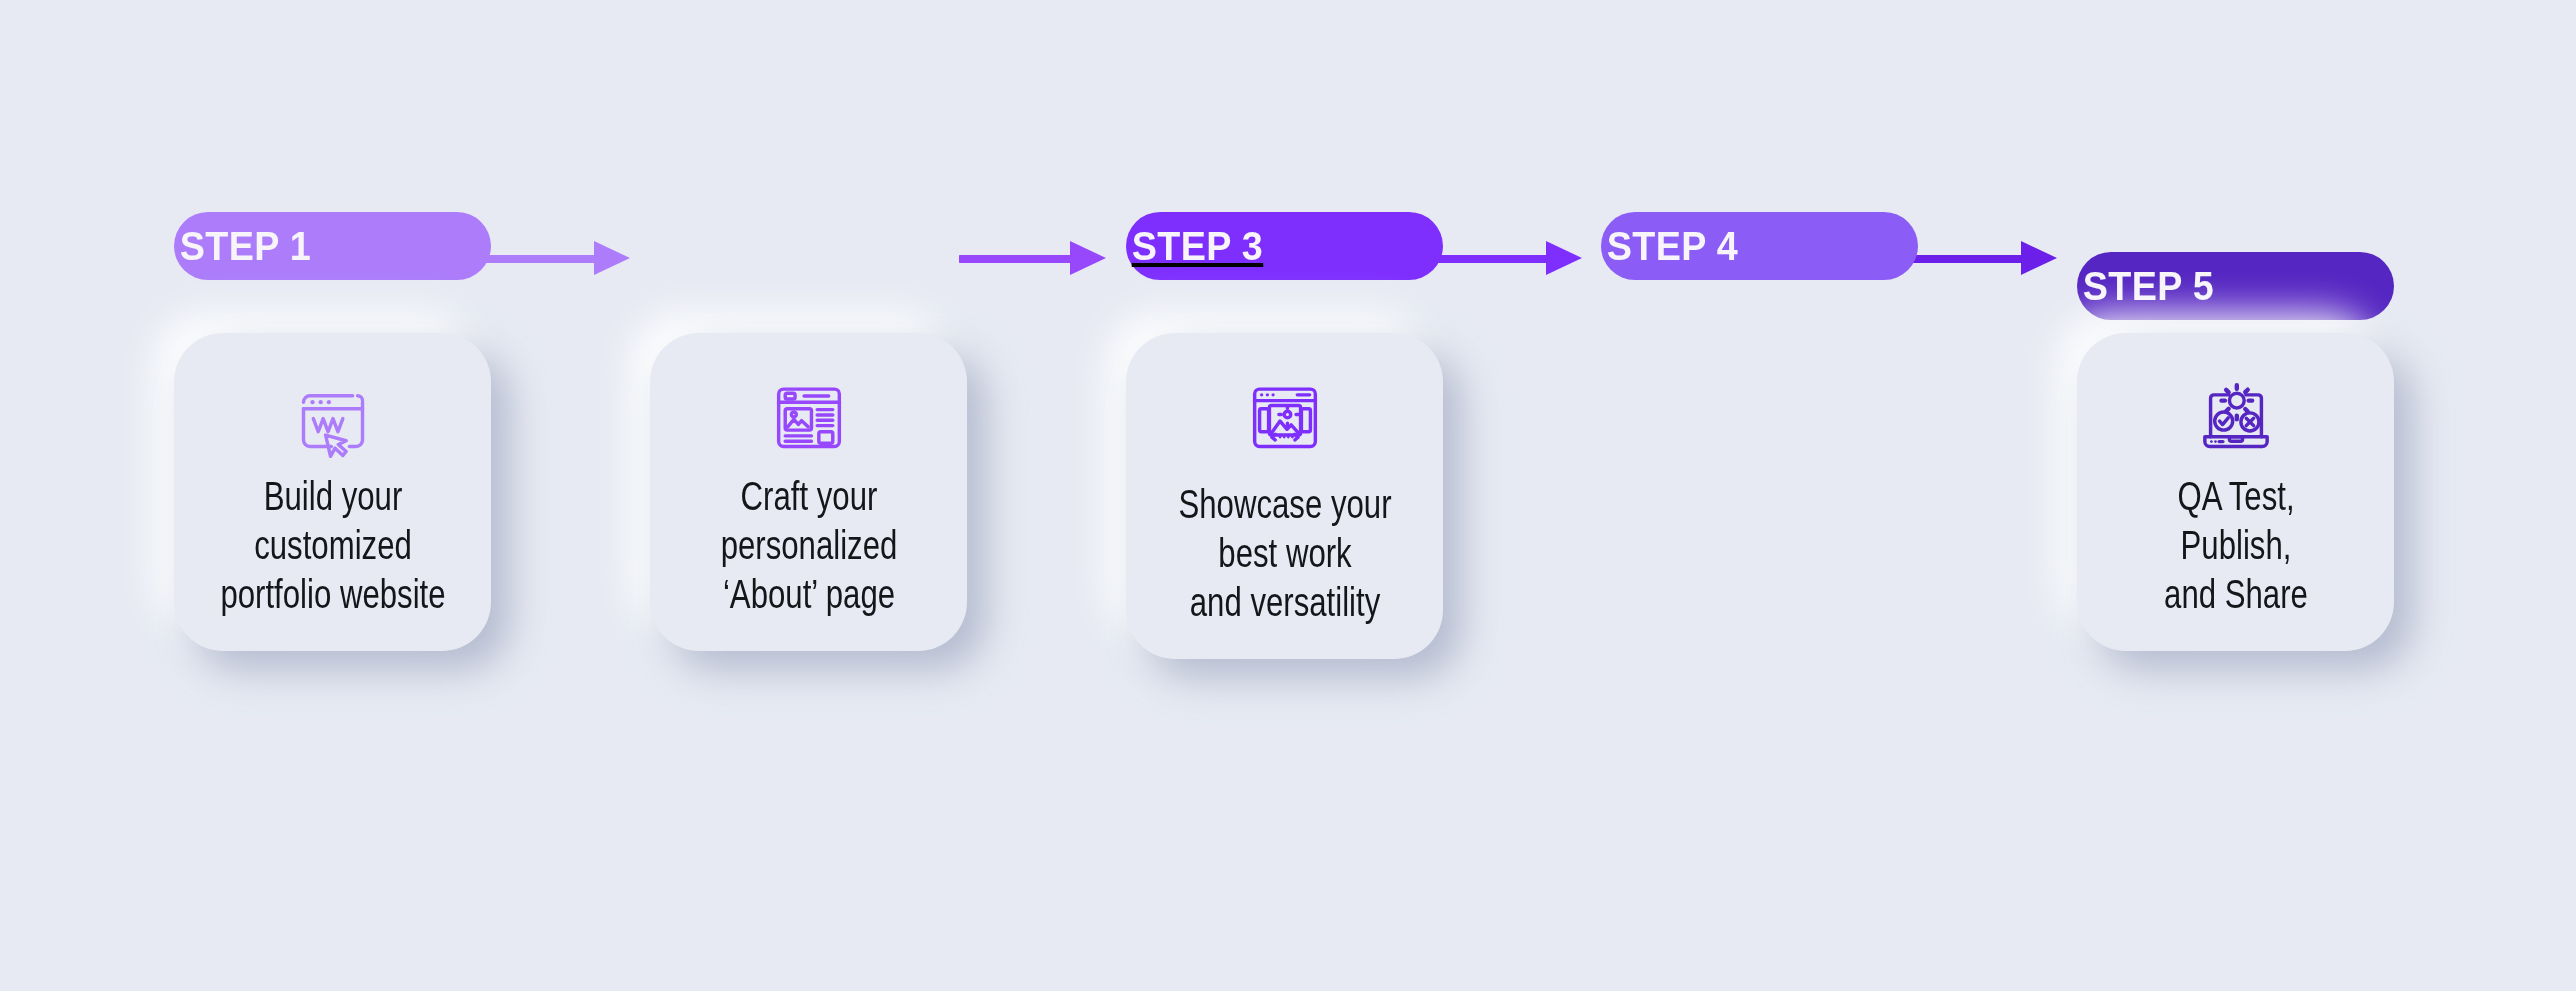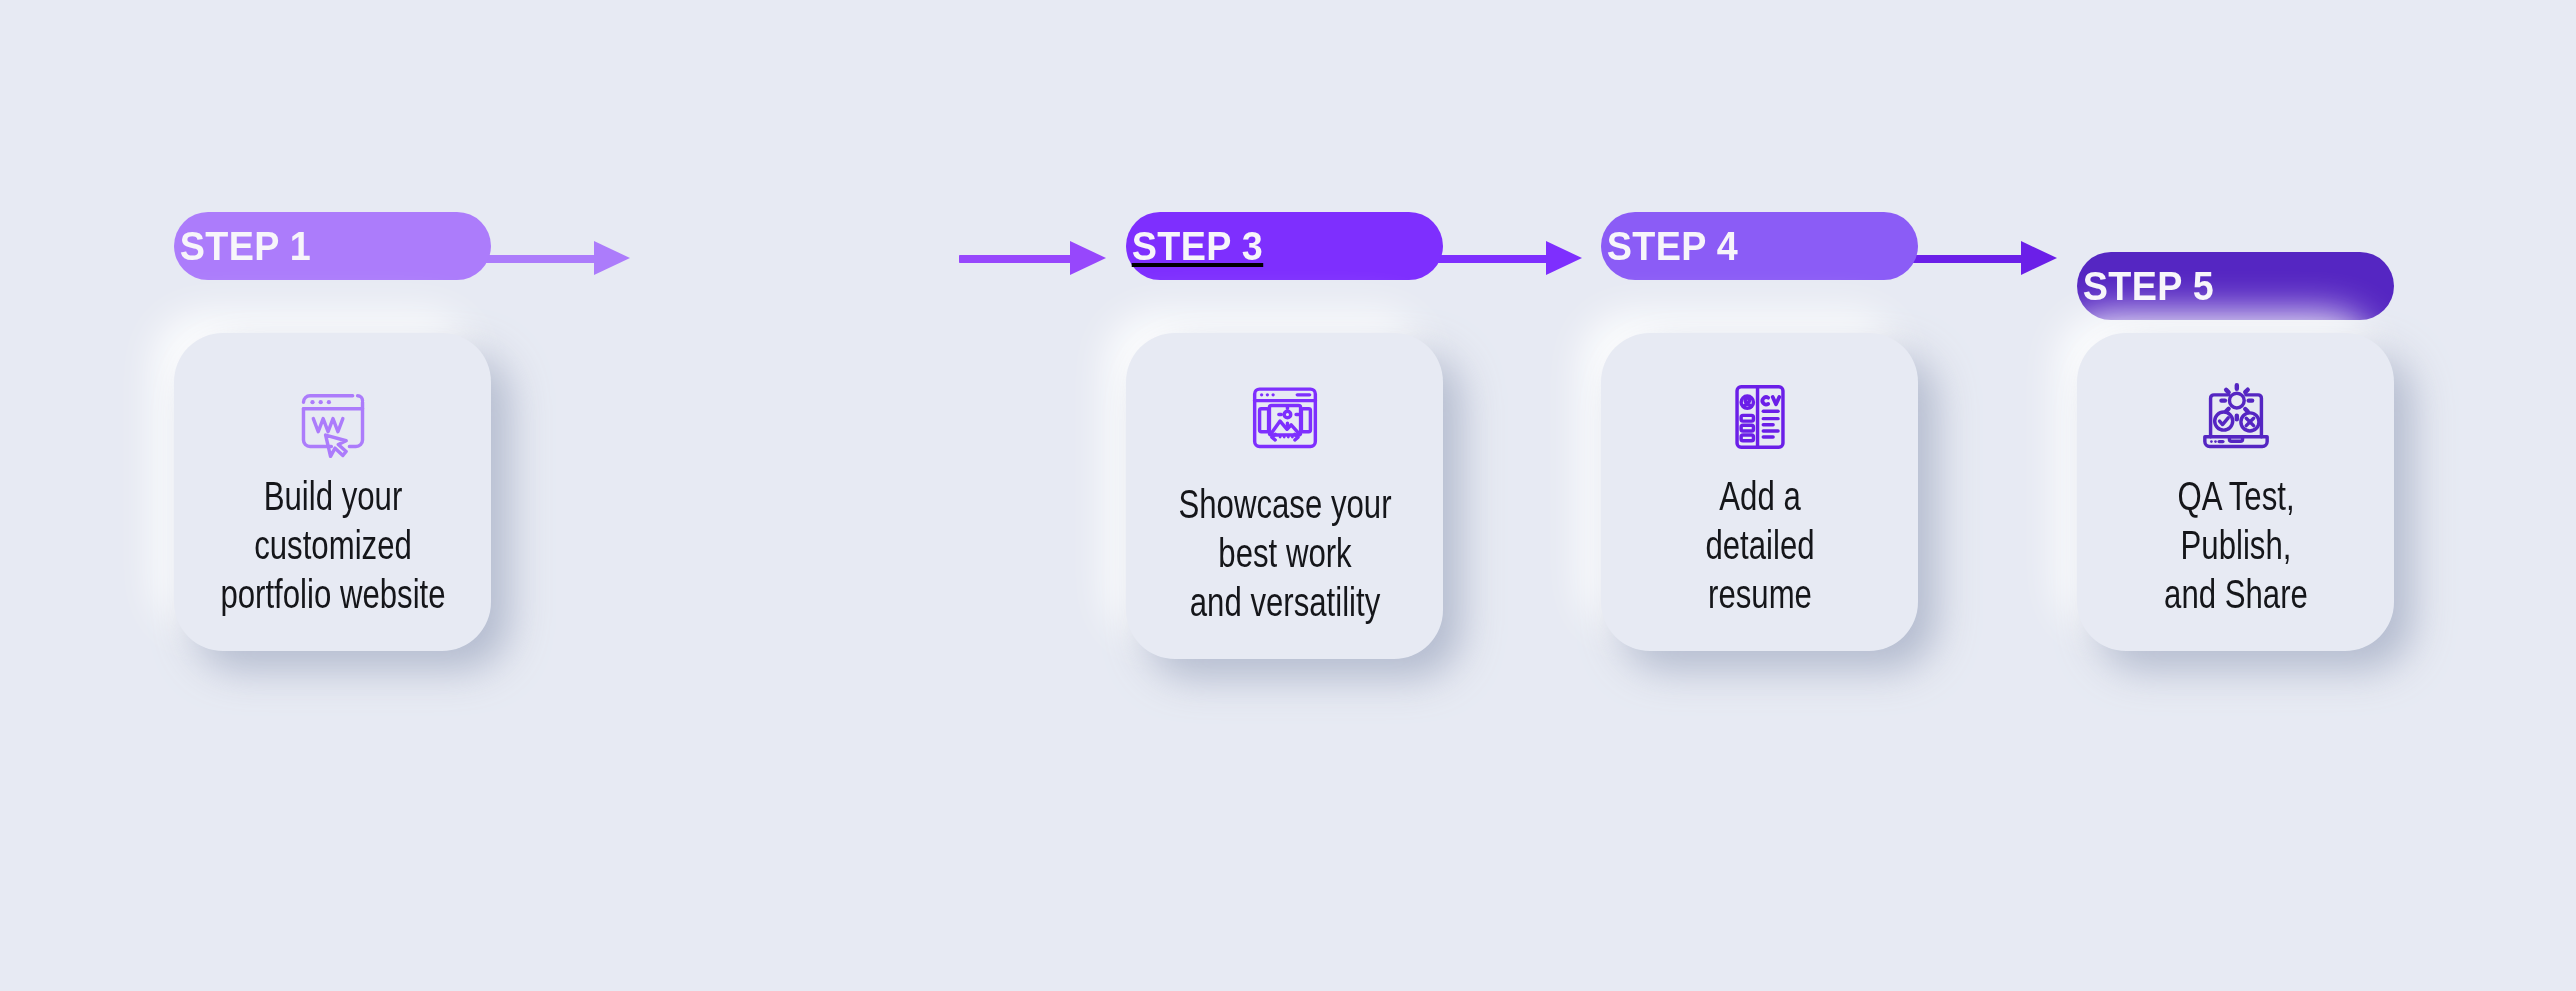--- a/index.html
+++ b/index.html
@@ -160,20 +160,37 @@
         <circle cx="35" cy="32" r="2.6" fill="#ac7cfb" stroke="none"></circle>
         <circle cx="45" cy="32" r="2.6" fill="#ac7cfb" stroke="none"></circle>
         <path d="M26 52l6 16 6-16 6 16 6-16 6 16 6-16"></path>
         <path d="M41 72l6 26 5.5-10 9.5 9 4-5-9.5-8.5 9.5-4.5z"></path>
       </svg>
       <div class="card-text">Build your
 customized
 portfolio website</div>
     </div>
 
+    <div class="card" style="left:650px;">
+      <svg class="card-icon" viewBox="0 0 100 100" fill="none" stroke="#9747fc" stroke-width="4.2" stroke-linecap="round" stroke-linejoin="round">
+        <rect x="13" y="16" width="74" height="70" rx="6"></rect>
+        <path d="M13 32h74"></path>
+        <rect x="21" y="21" width="12" height="7" rx="2.2"></rect>
+        <path d="M44 24.5h30"></path>
+        <rect x="21" y="40" width="32" height="26" rx="2.5"></rect>
+        <circle cx="31.5" cy="47" r="3"></circle>
+        <path d="M24 62l7.5-9 5.5 6 4-4.5 8 7.5"></path>
+        <path d="M60 41h19M60 47.5h19M60 54h19M60 60.5h19"></path>
+        <path d="M21 73h32M21 79.5h32"></path>
+        <rect x="62" y="68" width="17" height="14" rx="2.4"></rect>
+      </svg>
+      <div class="card-text">Craft your
+personalized
+‘About’ page</div>
+    </div>
 
     <div class="step-col" style="left:1126px;text-decoration:underline;">
       <div class="pill" style="background:#7e2ffe;">
         <span class="pill-label">STEP 3</span>
       </div>
     </div>
     <div class="card" style="left:1126px;gap:8px;">
       <svg class="card-icon" viewBox="0 0 100 100" fill="none" stroke="#7e2ffe" stroke-width="4.2" stroke-linecap="round" stroke-linejoin="round">
         <rect x="13" y="16" width="74" height="70" rx="6"></rect>
         <path d="M13 30h74"></path>
@@ -197,39 +214,20 @@
       <div class="card-text">Showcase your
 best work
 and versatility</div>
     </div>
 
     <div class="step-col" style="left:1601px;">
       <div class="pill" style="background:#8b5cf6;">
         <span class="pill-label">STEP 4</span>
       </div>
     </div>
-    <div class="card" style="left:1601px;">
-      <svg class="card-icon" viewBox="0 0 100 100" fill="none" stroke="#6b1fe8" stroke-width="4.2" stroke-linecap="round" stroke-linejoin="round">
-        <rect x="22" y="13" width="56" height="74" rx="5"></rect>
-        <path d="M47 13v74"></path>
-        <circle cx="34.5" cy="32" r="7.5"></circle>
-        <circle cx="34.5" cy="29.5" r="2.6"></circle>
-        <path d="M30 37.5a5 5 0 0 1 9 0"></path>
-        <rect x="27" y="48" width="15" height="7" rx="2.2"></rect>
-        <rect x="27" y="60" width="15" height="7" rx="2.2"></rect>
-        <rect x="27" y="72" width="15" height="7" rx="2.2"></rect>
-        <path d="M60 26.5a4.5 4.5 0 1 0 0 7.5" stroke-width="4.6"></path>
-        <path d="M65.5 25.5l4 9 4-9" stroke-width="4.6"></path>
-        <path d="M54 43h18"></path>
-        <path d="M54 52h18M54 59.5h12M54 67h18M54 74.5h12"></path>
-      </svg>
-      <div class="card-text">Add a
-detailed
-resume</div>
-    </div>
 
     <div class="step-col" style="left:2077px;margin-top:40px;">
       <div class="pill" style="background:#5526c2;">
         <span class="pill-label">STEP 5</span>
       </div>
     </div>
     <div class="card" style="left:2077px;">
       <svg class="card-icon" viewBox="0 0 100 100" fill="none" stroke="#5526c2" stroke-width="4.2" stroke-linecap="round" stroke-linejoin="round">
         <path d="M19 74V27a4 4 0 0 1 4-4h18"></path>
         <path d="M62 23h15a4 4 0 0 1 4 4v47"></path>

